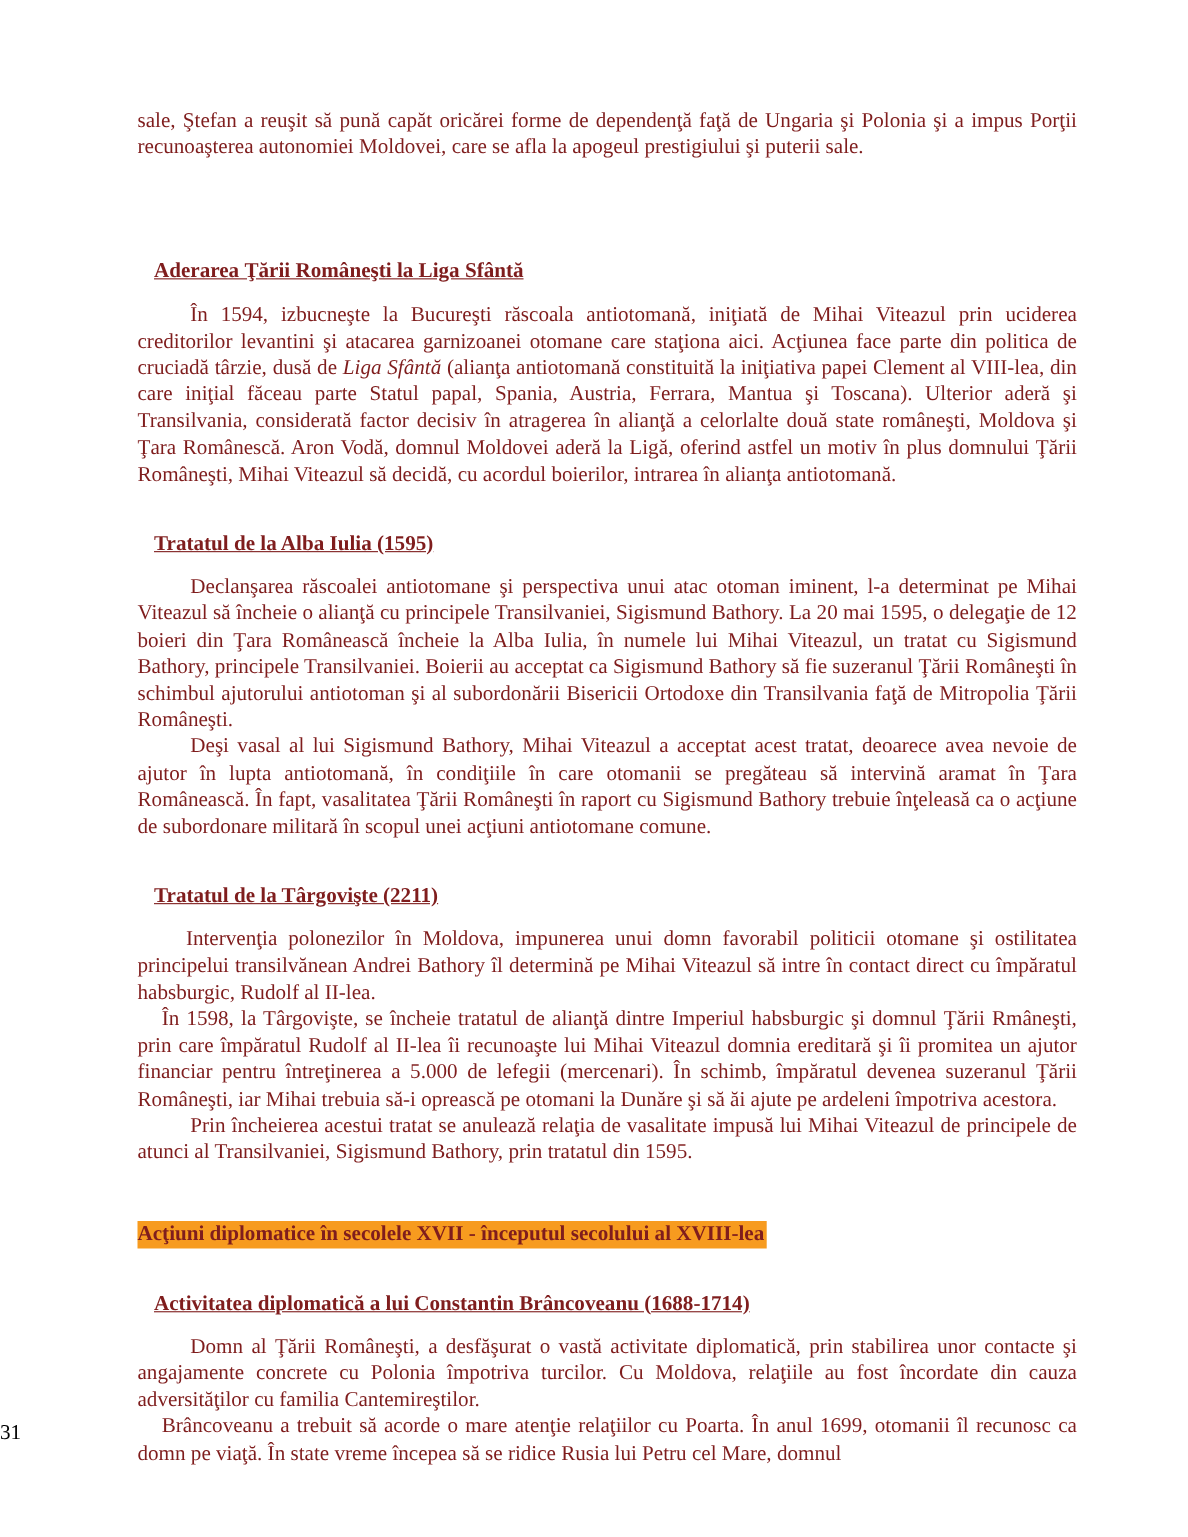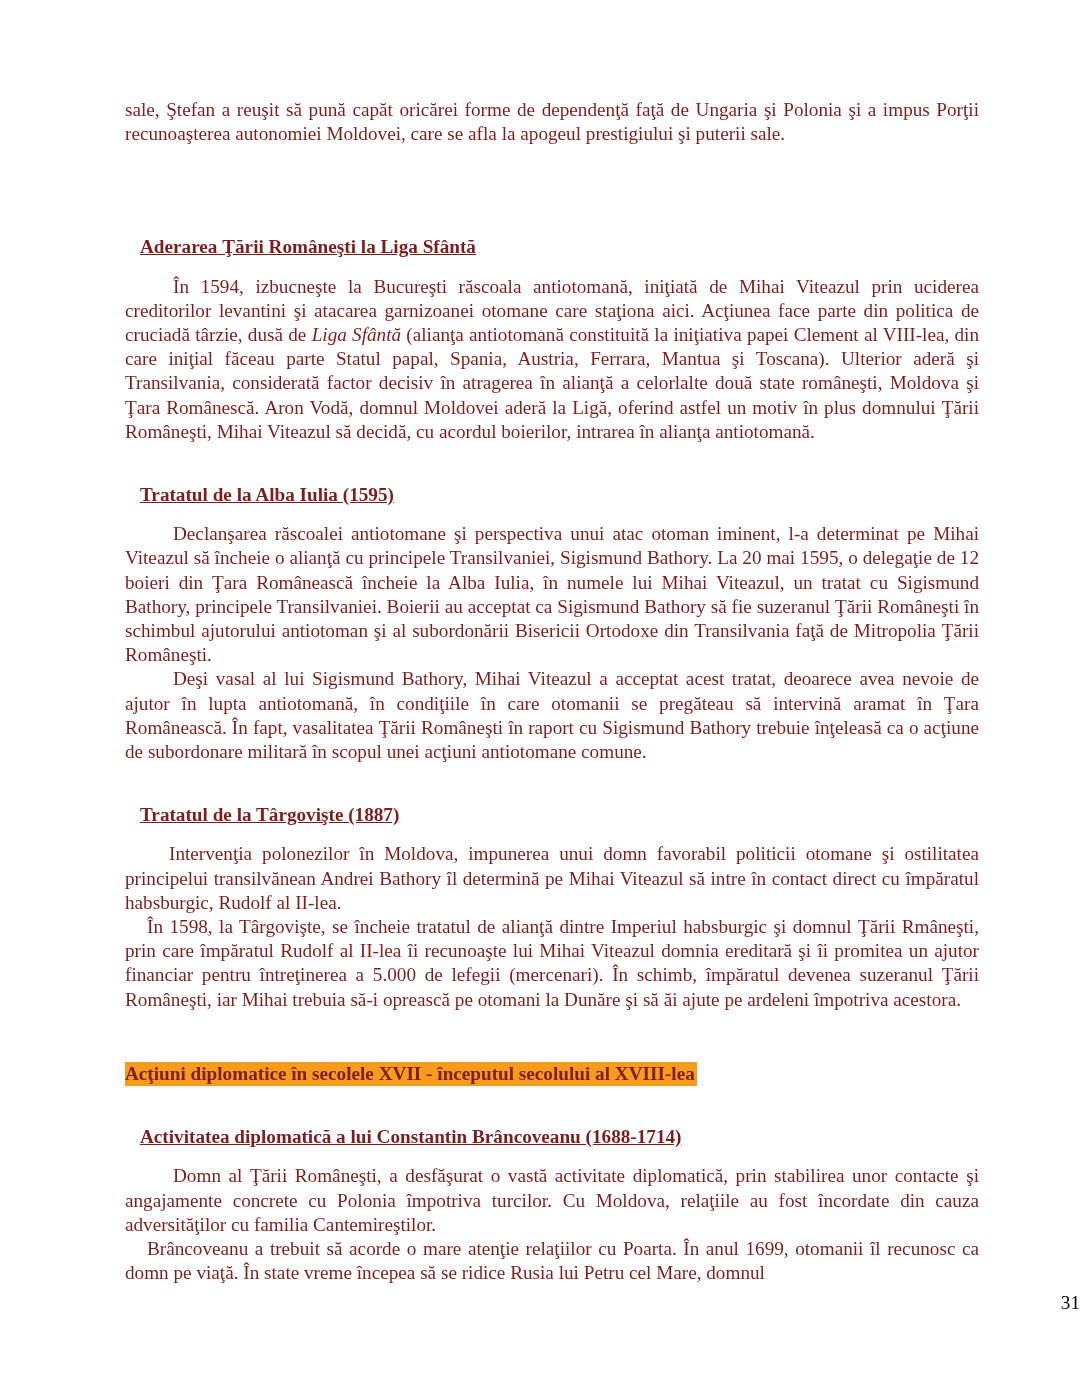--- a/index.html
+++ b/index.html
@@ -14,21 +14,21 @@
   .indent-m { text-indent: 22px; }
   .section-title {
     display: inline-block; background: #f79b1f; font-weight: bold;
     padding: 0 2px 0 0; margin: 0;
   }
   .sub-title { font-weight: bold; text-decoration: underline; margin: 15px; }
   .gap-sec { height: 50px; }
   .gap-sub { height: 24px; }
   .gap-para { height: 24px; }
   .page-number {
-    position: absolute; left: 0; width: 1080px; top: 1292px; text-align: right;
+    position: absolute; left: 0; width: 1080px; top: 1292px; text-align: left;
     font-family: "Liberation Serif", serif; font-size: 19.2px; color: #000;
   }
   i { font-style: italic; }
 </style>
 </head>
 <body>
 
 <div class="page">
   <p>sale, Ştefan a reuşit să pună capăt oricărei forme de dependenţă faţă de Ungaria şi Polonia şi a impus Porţii recunoaşterea autonomiei Moldovei, care se afla la apogeul prestigiului şi puterii sale.</p>
 
@@ -41,23 +41,24 @@
   <p class="indent"><span>În 1594, izbucneşte la Bucureşti răscoala antiotomană, iniţiată de Mihai Viteazul prin uciderea creditorilor levantini şi atacarea garnizoanei otomane care staţiona aici. Acţiunea face parte din politica de cruciadă târzie, dusă de </span><i>Liga Sfântă</i><span> (alianţa antiotomană constituită la iniţiativa papei Clement al VIII-lea, din care iniţial făceau parte Statul papal, Spania, Austria, Ferrara, Mantua şi Toscana). Ulterior aderă şi Transilvania, considerată factor decisiv în atragerea în alianţă a celorlalte două state româneşti, Moldova şi Ţara Românescă. Aron Vodă, domnul Moldovei aderă la Ligă, oferind astfel un motiv în plus domnului Ţării Româneşti, Mihai Viteazul să decidă, cu acordul boierilor, intrarea în alianţa antiotomană.</span></p>
 
   <div class="gap-para"></div>
 
   <div class="sub-title">Tratatul de la Alba Iulia (1595)</div>
   <p class="indent">Declanşarea răscoalei antiotomane şi perspectiva unui atac otoman iminent, l-a determinat pe Mihai Viteazul să încheie o alianţă cu principele Transilvaniei, Sigismund Bathory. La 20 mai 1595, o delegaţie de 12 boieri din Ţara Românească încheie la Alba Iulia, în numele lui Mihai Viteazul, un tratat cu Sigismund Bathory, principele Transilvaniei. Boierii au acceptat ca Sigismund Bathory să fie suzeranul Ţării Româneşti în schimbul ajutorului antiotoman şi al subordonării Bisericii Ortodoxe din Transilvania faţă de Mitropolia Ţării Româneşti.</p>
   <p class="indent">Deşi vasal al lui Sigismund Bathory, Mihai Viteazul a acceptat acest tratat, deoarece avea nevoie de ajutor în lupta antiotomană, în condiţiile în care otomanii se pregăteau să intervină aramat în Ţara Românească. În fapt, vasalitatea Ţării Româneşti în raport cu Sigismund Bathory trebuie înţeleasă ca o acţiune de subordonare militară în scopul unei acţiuni antiotomane comune.</p>
 
   <div class="gap-para"></div>
 
-  <div class="sub-title">Tratatul de la Târgovişte (1887)</div>
+  <div class="sub-title">Tratatul de la Târgovişte (2211)</div>
   <p class="indent-s">Intervenţia polonezilor în Moldova, impunerea unui domn favorabil politicii otomane şi ostilitatea principelui transilvănean Andrei Bathory îl determină pe Mihai Viteazul să intre în contact direct cu împăratul habsburgic, Rudolf al II-lea.</p>
   <p class="indent-m">În 1598, la Târgovişte, se încheie tratatul de alianţă dintre Imperiul habsburgic şi domnul Ţării Rmâneşti, prin care împăratul Rudolf al II-lea îi recunoaşte lui Mihai Viteazul domnia ereditară şi îi promitea un ajutor financiar pentru întreţinerea a 5.000 de lefegii (mercenari). În schimb, împăratul devenea suzeranul Ţării Româneşti, iar Mihai trebuia să-i oprească pe otomani la Dunăre şi să ăi ajute pe ardeleni împotriva acestora.</p>
+  <p class="indent">Prin încheierea acestui tratat se anulează relaţia de vasalitate impusă lui Mihai Viteazul de principele de atunci al Transilvaniei, Sigismund Bathory, prin tratatul din 1595.</p>
 
   <div class="gap-sec"></div>
 
   <div>
     <span class="section-title">Acţiuni diplomatice în secolele XVII - începutul secolului al XVIII-lea</span>
   </div>
 
   <div class="gap-sub"></div>
 
   <div class="sub-title">Activitatea diplomatică a lui Constantin Brâncoveanu (1688-1714)</div>

